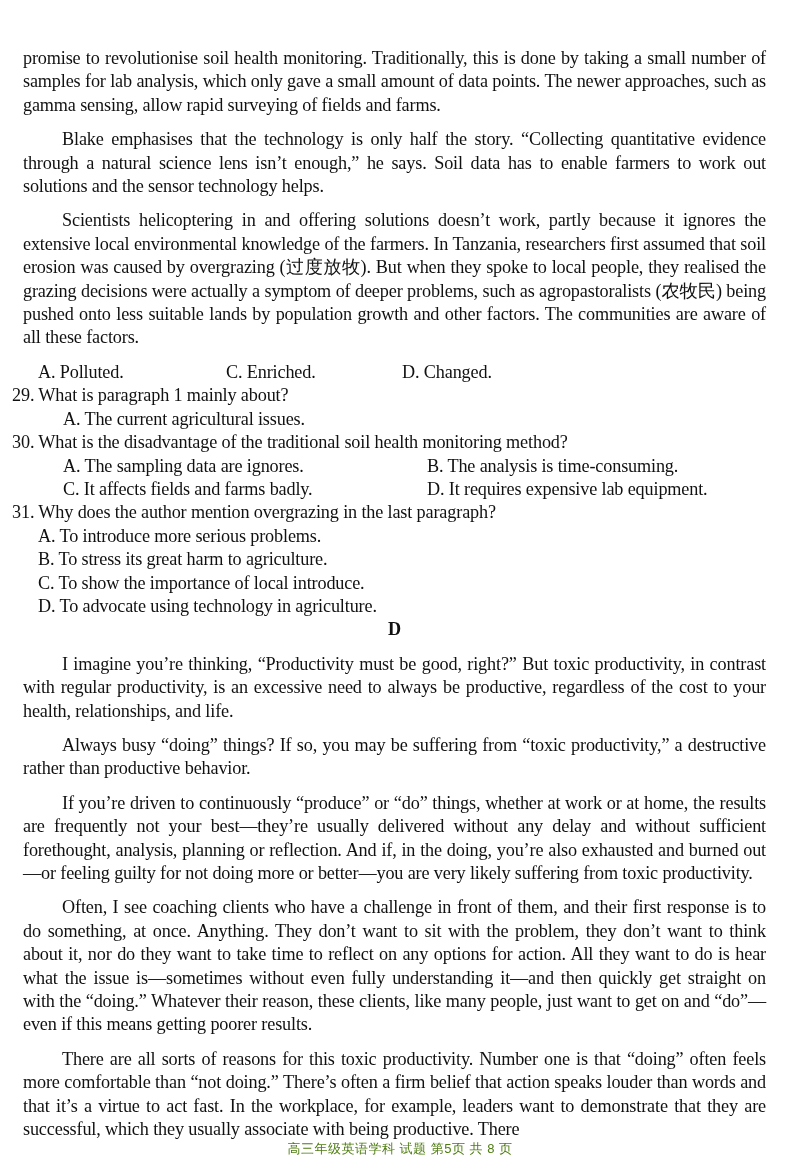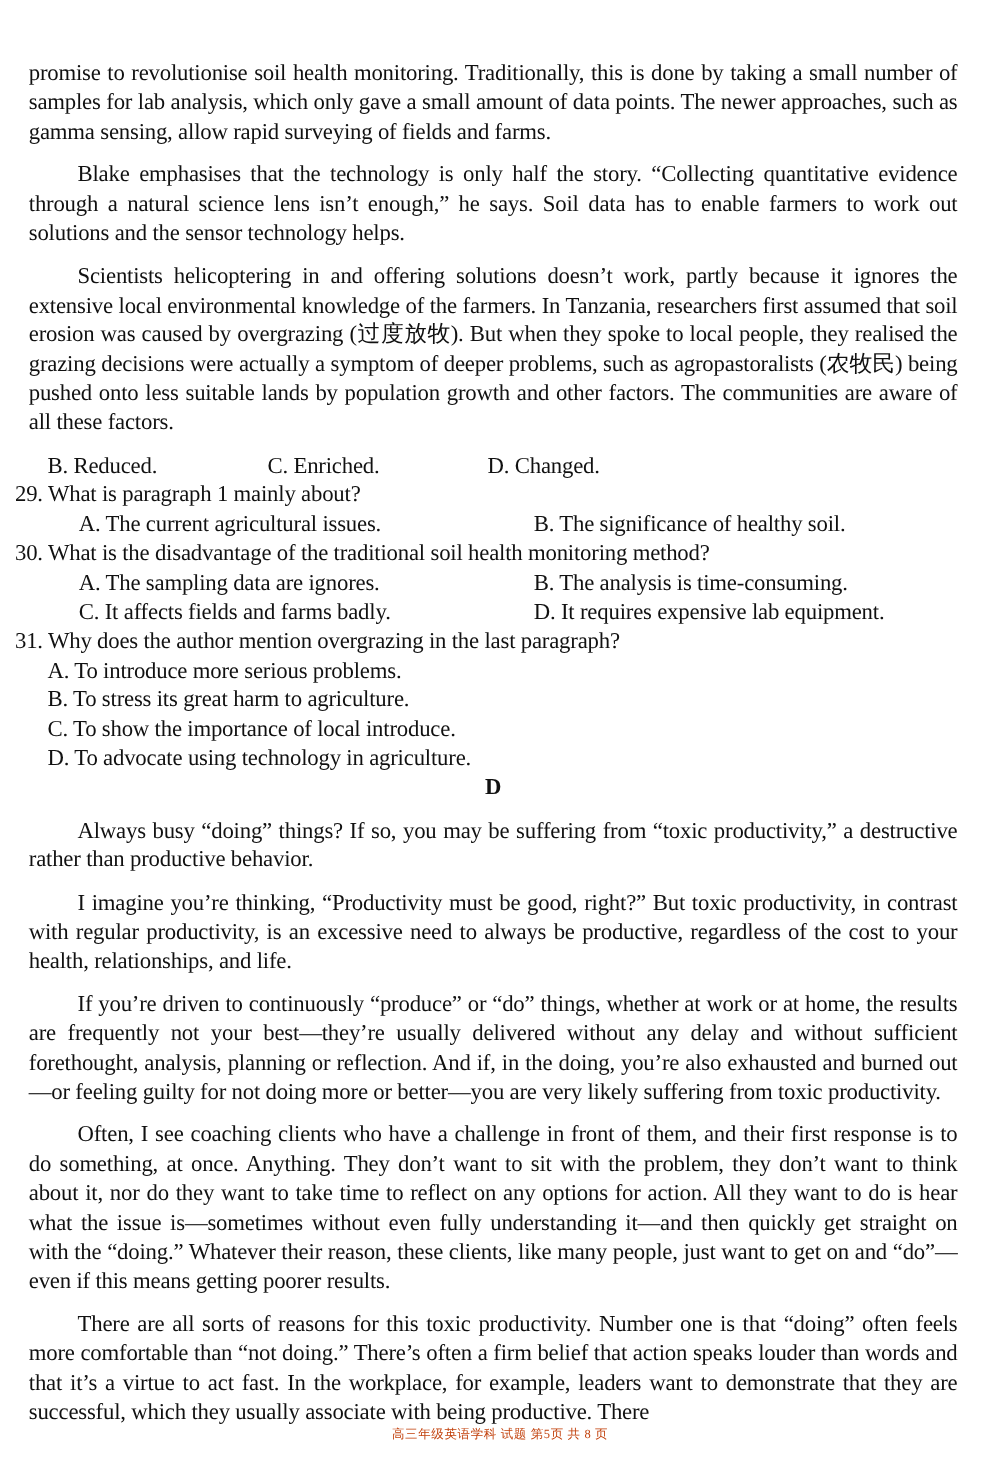--- a/index.html
+++ b/index.html
@@ -20,48 +20,47 @@
   .opts4 span { display: block; }
   .opts4 .c1 { width: 188px; }
   .opts4 .c2 { width: 176px; }
   .opts4 .c3 { width: 176px; }
   .opts2 { display: flex; font-size: 18.2px; line-height: 23.4px; padding-left: 26px; letter-spacing: -0.15px; }
   .opts2 .c1 { width: 364px; margin-left: 25px; }
   .opt1 { font-size: 18.2px; line-height: 23.4px; padding-left: 26px; letter-spacing: -0.15px; }
   .section { text-align: center; font-weight: bold; font-size: 18.2px; line-height: 23.4px; }
   .footer {
     position: absolute; left: 0; width: 800px; top: 1140px;
-    text-align: center; font-size: 10px; color: #c2410c;
-    font-family: Liberation Serif, serif; letter-spacing: 0.5px;
+    text-align: center; font-size: 13px; color: #4d7c0f;
+    font-family: Liberation Sans, sans-serif; letter-spacing: 0.5px;
   }
 </style>
 </head>
 <body>
 
 <div class="page">
 
   <section>
     <p class="p">promise to revolutionise soil health monitoring. Traditionally, this is done by taking a small number of samples for lab analysis, which only gave a small amount of data points. The newer approaches, such as gamma sensing, allow rapid surveying of fields and farms.</p>
     <p class="p indent">Blake emphasises that the technology is only half the story. “Collecting quantitative evidence through a natural science lens isn’t enough,” he says. Soil data has to enable farmers to work out solutions and the sensor technology helps.</p>
     <p class="p indent">Scientists helicoptering in and offering solutions doesn’t work, partly because it ignores the extensive local environmental knowledge of the farmers. In Tanzania, researchers first assumed that soil erosion was caused by overgrazing (过度放牧). But when they spoke to local people, they realised the grazing decisions were actually a symptom of deeper problems, such as agropastoralists (农牧民) being pushed onto less suitable lands by population growth and other factors. The communities are aware of all these factors.</p>
   </section>
 
   <section>
     <div class="opts4">
-      <span class="c2">B. Reduced.</span>
+      <span class="c1">A. Polluted.</span>
       <span class="c3">C. Enriched.</span>
       <span>D. Changed.</span>
     </div>
   </section>
 
   <section>
     <p class="q">29. What is paragraph 1 mainly about?</p>
     <div class="opts2">
       <span class="c1">A. The current agricultural issues.</span>
-      <span>B. The significance of healthy soil.</span>
     </div>
   </section>
 
   <section>
     <p class="q">30. What is the disadvantage of the traditional soil health monitoring method?</p>
     <div class="opts2">
       <span class="c1">A. The sampling data are ignores.</span>
       <span>B. The analysis is time-consuming.</span>
     </div>
     <div class="opts2">
@@ -73,22 +72,22 @@
   <section>
     <p class="q">31. Why does the author mention overgrazing in the last paragraph?</p>
     <div class="opt1">A. To introduce more serious problems.</div>
     <div class="opt1">B. To stress its great harm to agriculture.</div>
     <div class="opt1">C. To show the importance of local introduce.</div>
     <div class="opt1">D. To advocate using technology in agriculture.</div>
   </section>
 
   <section>
     <div class="section">D</div>
+    <p class="p indent">I imagine you’re thinking, “Productivity must be good, right?” But toxic productivity, in contrast with regular productivity, is an excessive need to always be productive, regardless of the cost to your health, relationships, and life.</p>
     <p class="p indent">Always busy “doing” things? If so, you may be suffering from “toxic productivity,” a destructive rather than productive behavior.</p>
-    <p class="p indent">I imagine you’re thinking, “Productivity must be good, right?” But toxic productivity, in contrast with regular productivity, is an excessive need to always be productive, regardless of the cost to your health, relationships, and life.</p>
     <p class="p indent">If you’re driven to continuously “produce” or “do” things, whether at work or at home, the results are frequently not your best—they’re usually delivered without any delay and without sufficient forethought, analysis, planning or reflection. And if, in the doing, you’re also exhausted and burned out—or feeling guilty for not doing more or better—you are very likely suffering from toxic productivity.</p>
     <p class="p indent">Often, I see coaching clients who have a challenge in front of them, and their first response is to do something, at once. Anything. They don’t want to sit with the problem, they don’t want to think about it, nor do they want to take time to reflect on any options for action. All they want to do is hear what the issue is—sometimes without even fully understanding it—and then quickly get straight on with the “doing.” Whatever their reason, these clients, like many people, just want to get on and “do”—even if this means getting poorer results.</p>
     <p class="p indent">There are all sorts of reasons for this toxic productivity. Number one is that “doing” often feels more comfortable than “not doing.” There’s often a firm belief that action speaks louder than words and that it’s a virtue to act fast. In the workplace, for example, leaders want to demonstrate that they are successful, which they usually associate with being productive. There</p>
   </section>
 
 </div>
 
 <div class="footer">高三年级英语学科  试题  第5页  共 8 页</div>
 
 </body></html>

